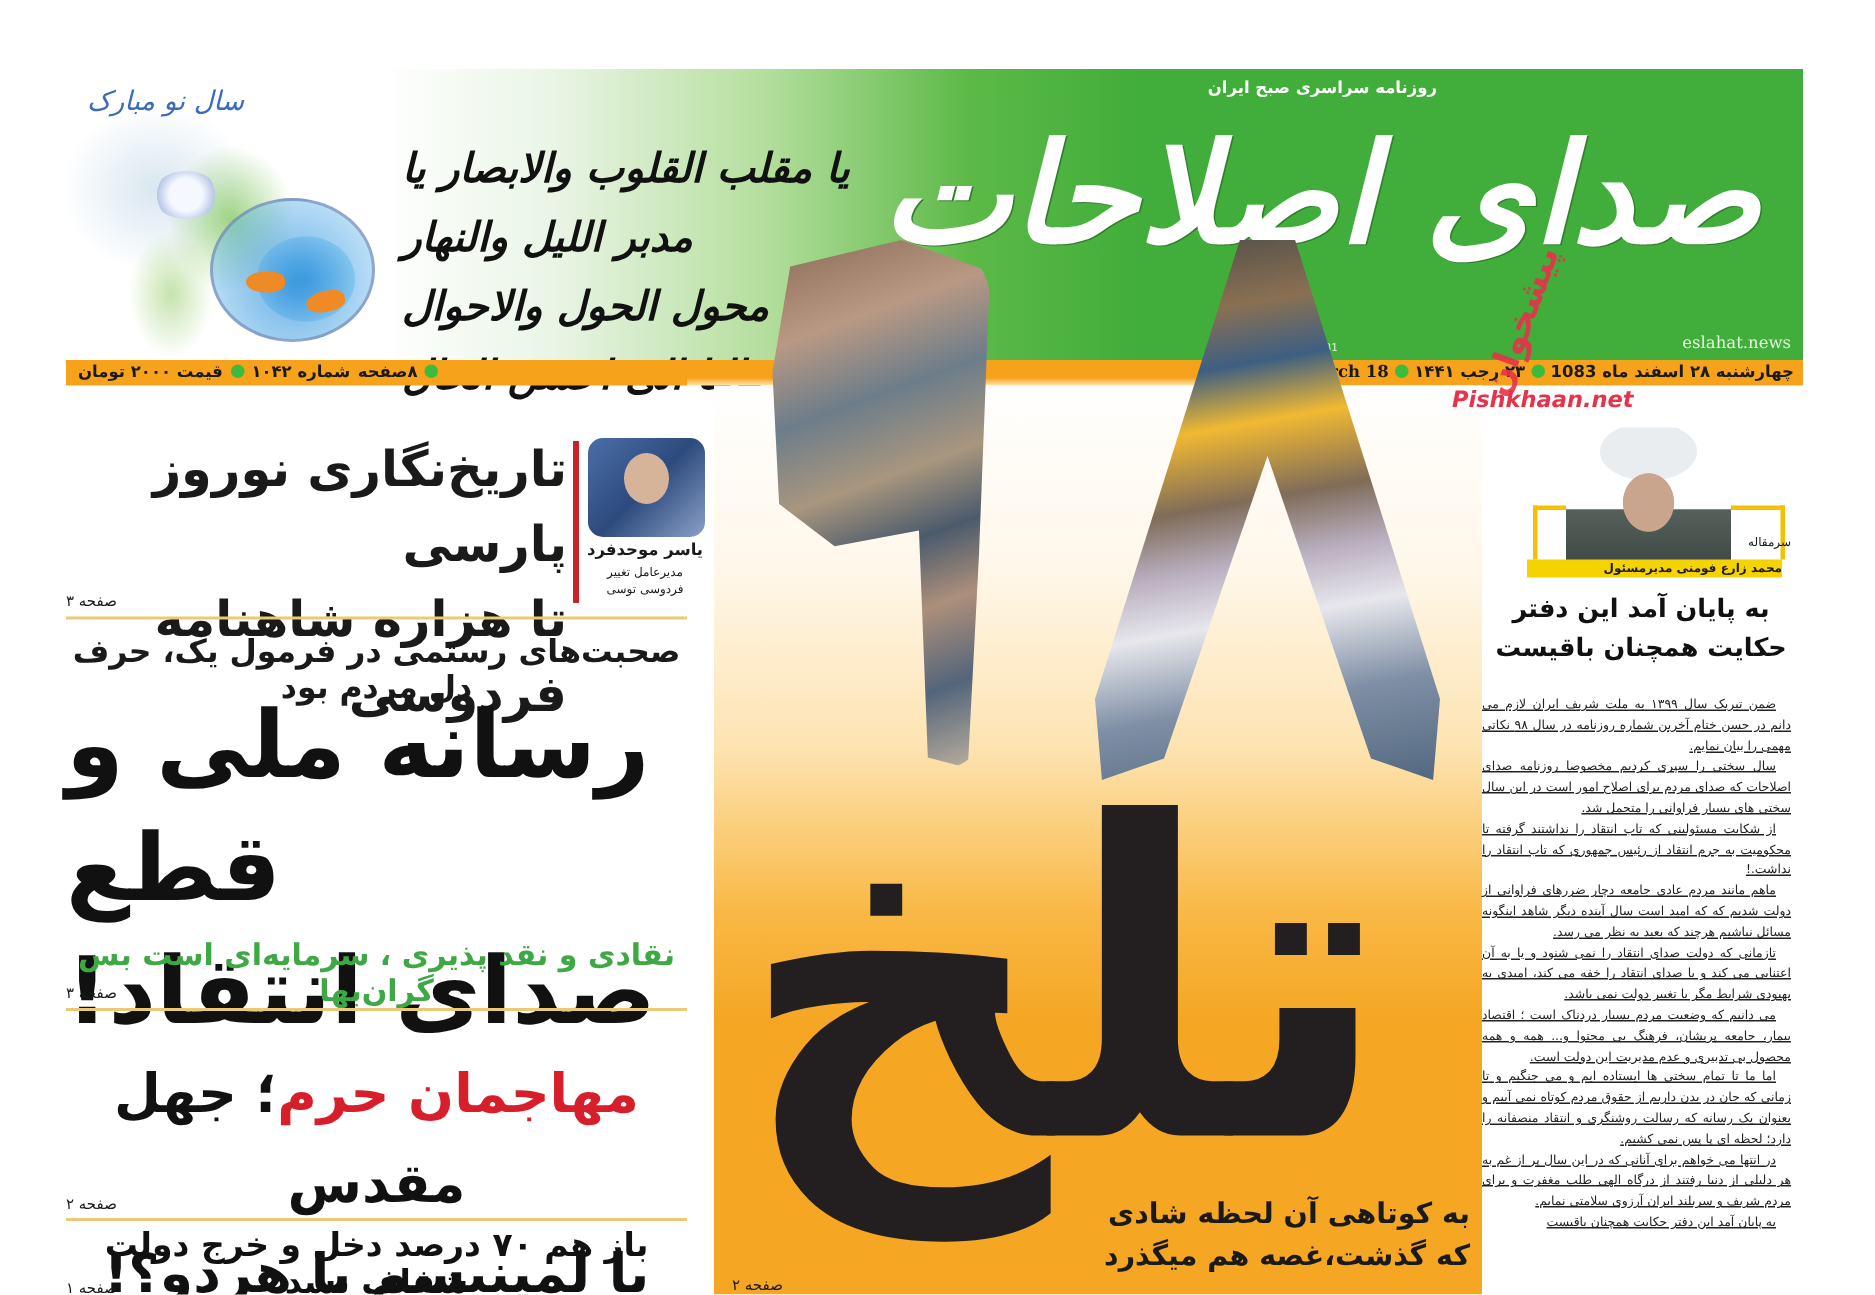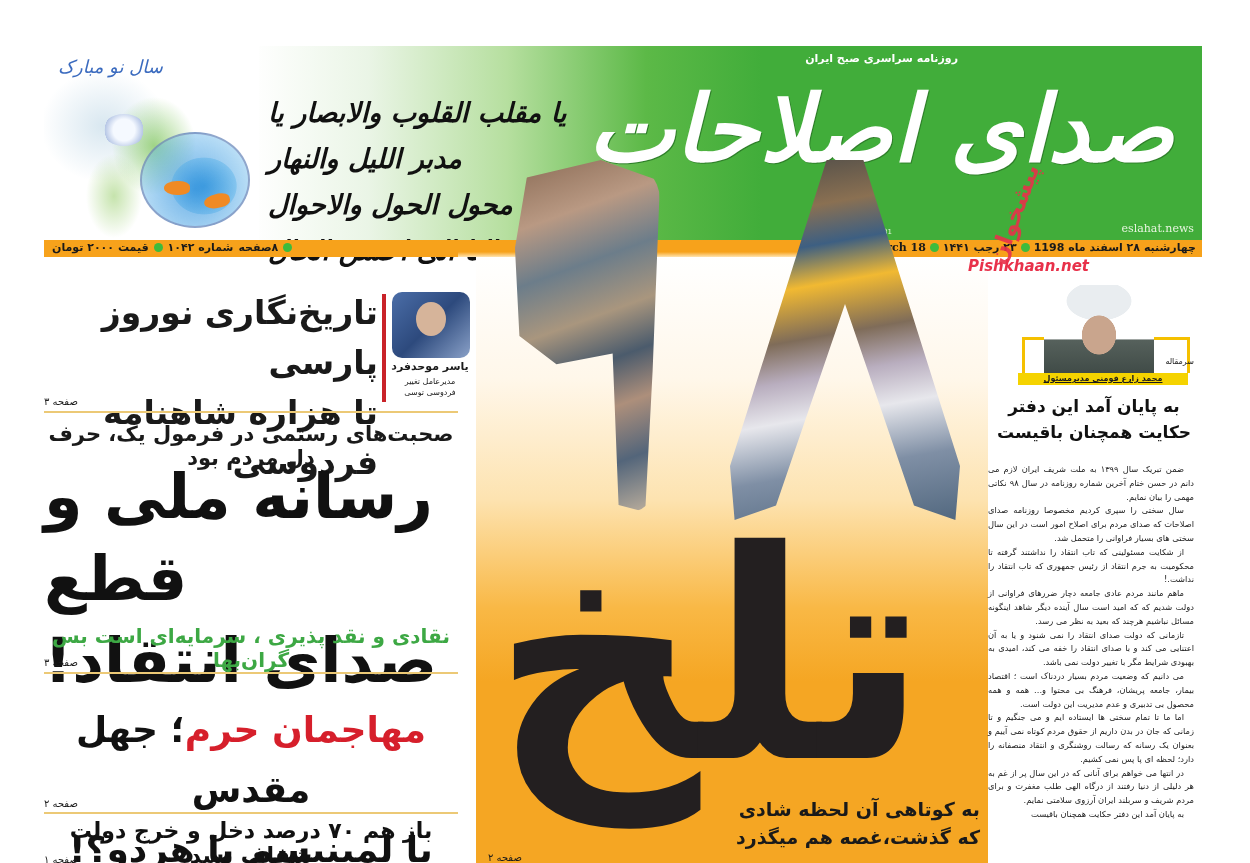--- a/index.html
+++ b/index.html
@@ -79,24 +79,24 @@
   .sub-green { position: absolute; right: 16px; top: 344px; width: 414px; text-align: center; font-size: 20px; font-weight: bold; color: #3da844; }
 
   .headline2 { position: absolute; right: 16px; top: 420px; width: 414px; text-align: center; font-size: 36px; line-height: 60px; font-weight: bold; color: #111; }
   .headline2 .red { color: #d61f2b; }
   .headline3 { position: absolute; right: 16px; top: 538px; width: 414px; text-align: center; font-size: 22px; font-weight: bold; color: #111; }
 
   
   .right-col { position: absolute; left: 994px; top: 285px; width: 210px; height: 578px; }
   .editor-photo { position: absolute; left: 50px; top: 0; width: 110px; height: 90px; background: radial-gradient(ellipse 28px 32px at 55px 50px, #c9a58d 60%, transparent 62%), radial-gradient(ellipse 40px 24px at 55px 16px, #e9edf0 80%, transparent 82%), linear-gradient(to bottom, #ffffff 0%, #ffffff 60%, #56615c 61%, #3f4a46 100%); }
   .editor-frame { position: absolute; left: 28px; top: 52px; width: 168px; height: 36px; border: 3px solid #f5c000; border-bottom: none; }
-  .editor-bar { position: absolute; left: 24px; top: 88px; width: 170px; height: 12px; background: #f5d300; font-size: 8px; line-height: 12px; text-align: center; color: #1a1a1a; font-weight: bold; text-decoration: underline; }
+  .editor-bar { position: absolute; left: 24px; top: 88px; width: 170px; height: 12px; background: #f5d300; font-size: 8px; line-height: 12px; text-align: right; color: #1a1a1a; font-weight: bold; }
   .editorial-label { position: absolute; right: 10px; top: 72px; font-size: 8px; color: #1a1a1a; }
   .editorial-title { position: absolute; right: 10px; top: 108px; width: 200px; text-align: center; font-size: 17px; line-height: 26px; font-weight: bold; color: #111; }
-  .editorial-body { position: absolute; right: 10px; top: 178px; width: 206px; font-size: 8.3px; line-height: 13.8px; color: #222; text-align: justify; direction: rtl; }
+  .editorial-body { position: absolute; right: 10px; top: 178px; width: 206px; font-size: 8.3px; line-height: 13.8px; color: #222; text-align: justify; direction: rtl; text-decoration: underline; }
   .editorial-body p { text-indent: 10px; }
 </style>
 </head>
 <body>
 
 <div class="page">
 
   <div class="masthead">
     <div class="nowruz-art">
       <div class="flower"></div>
@@ -120,21 +120,21 @@
       <span class="dot"></span>
       <span>۸صفحه</span>
       <span>شماره ۱۰۴۲</span>
       <span class="dot"></span>
       <span>قیمت ۲۰۰۰ تومان</span>
     </div>
   </div>
   <div class="datebar-mid"></div>
   <div class="datebar-right">
     <div class="date-text">
-      <span>چهارشنبه ۲۸ اسفند ماه 1198</span>
+      <span>چهارشنبه ۲۸ اسفند ماه 1083</span>
       <span class="dot"></span>
       <span>۲۳ رجب ۱۴۴۱</span>
       <span class="dot"></span>
       <span class="en">March 18</span>
     </div>
   </div>
 
   <div class="hero-bg"></div>
   <div class="collage-9"></div>
   <div class="collage-8"></div>

